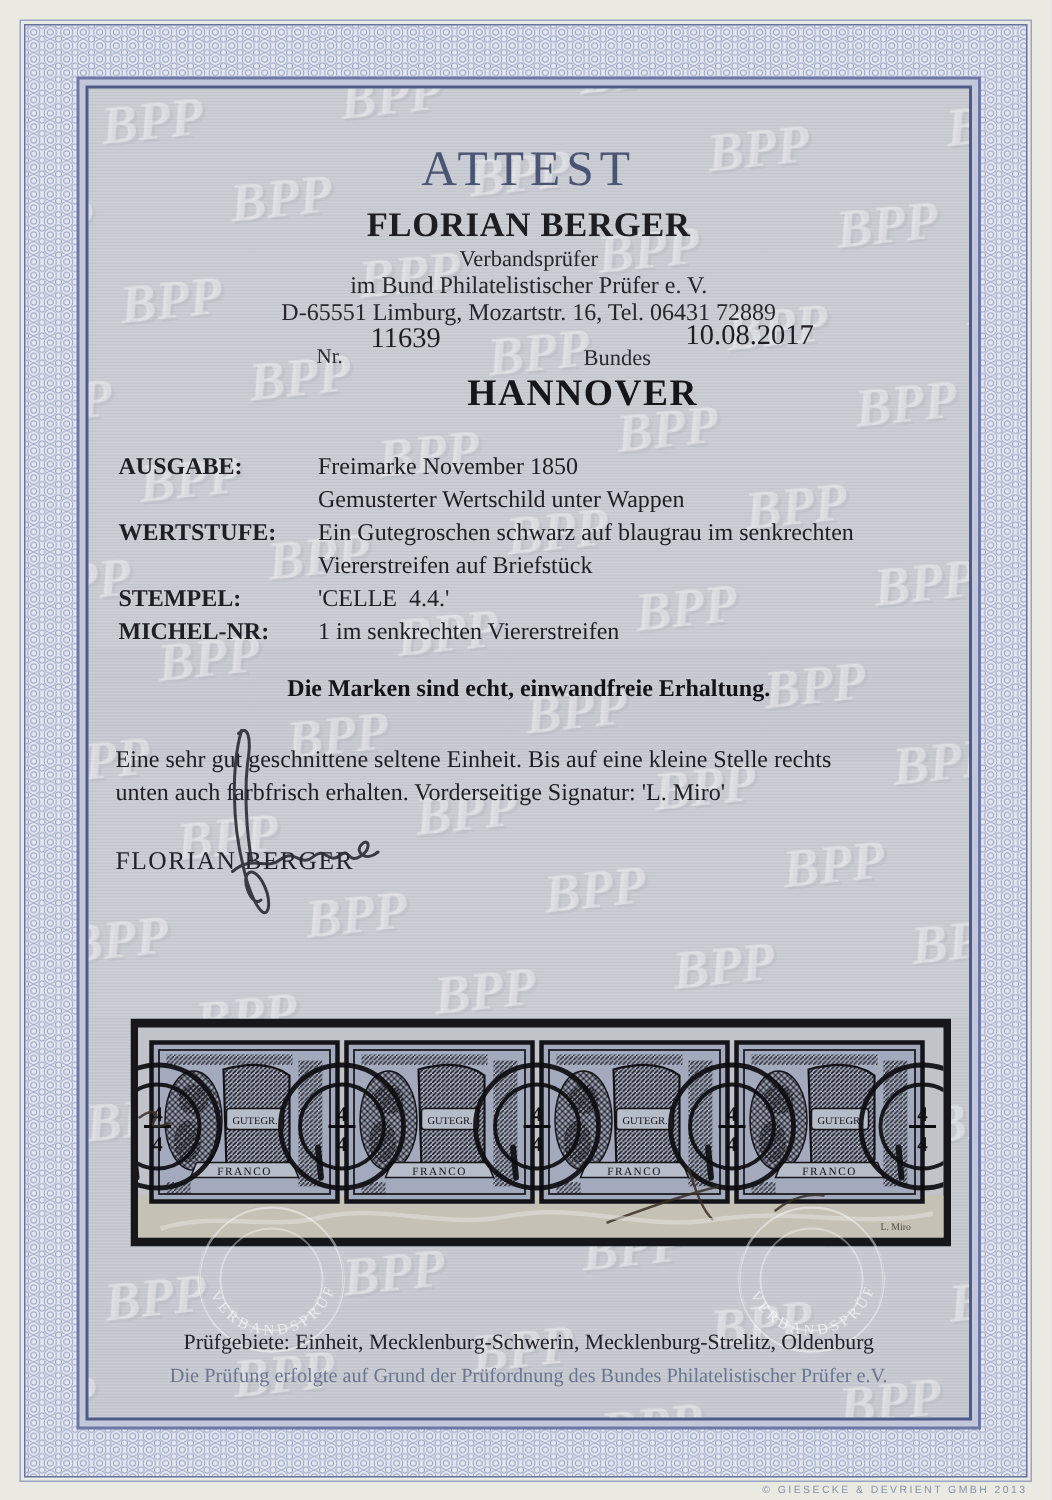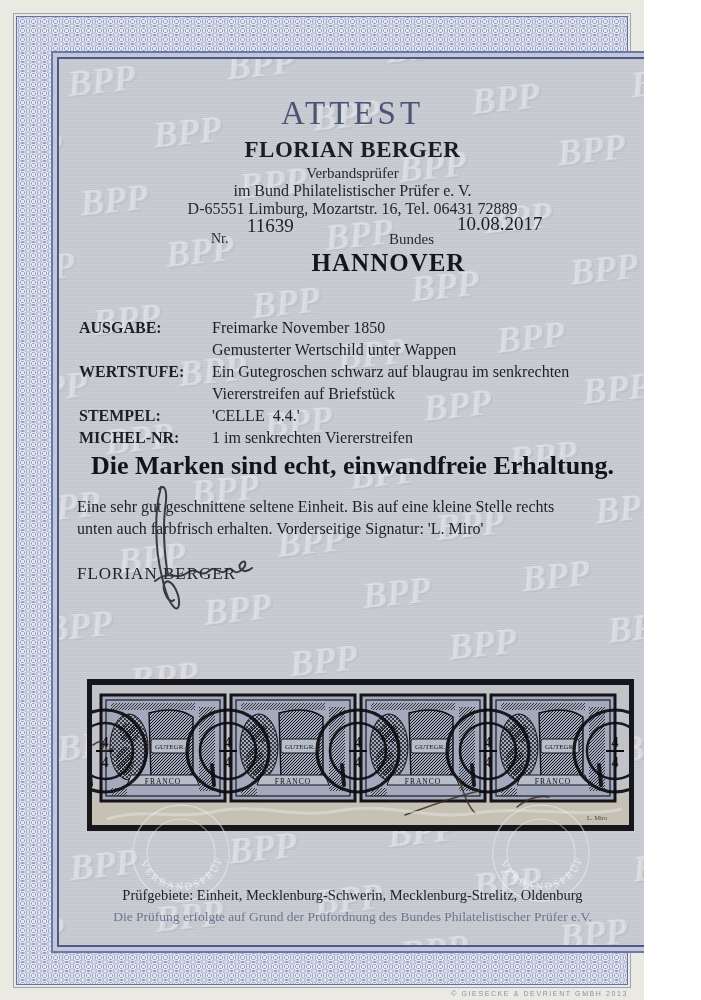--- a/index.html
+++ b/index.html
@@ -1,19 +1,19 @@
 <!DOCTYPE html>
 <html><head>
 <meta charset="utf-8">
 <style>
   html,body { margin:0; padding:0; }
   body { width:701px; height:1000px; font-family:"Liberation Serif", serif; }
 
   .page {
-    position:relative; width:644px; height:1000px;
+    position:relative; width:701px; height:1000px;
     background:#eae9e2; overflow:hidden;
   }
 
   
   .band {
     position:absolute; left:16px; top:16px; right:16px; bottom:15px;
     border:1.5px solid #67729e;
     outline:1px solid #9aa3c4; outline-offset:2px;
     background-color:#e4e7f0;
     background-image:
@@ -42,26 +42,26 @@
   .assoc { top:123px; font-size:16px; color:#26262c; }
   .addr  { top:141px; font-size:16px; color:#26262c; }
 
   .nr-label    { left:152px; top:172px; font-size:14px; color:#2a2a30; }
   .nr-value    { left:188px; top:156px; font-size:19px; color:#1d1d22; }
   .datum-label { left:330px; top:172px; font-size:15px; color:#2a2a30; }
   .datum-value { left:398px; top:154px; font-size:19px; color:#1d1d22; }
 
   .region { top:190px; font-size:25px; font-weight:bold; letter-spacing:1px; color:#16161a;padding-left:36px; }
 
-  .details { top:242px; left:20px; right:16px; font-size:16px; color:#1e1e24;margin-top:16px; }
+  .details { top:242px; left:20px; right:16px; font-size:16px; color:#1e1e24; }
   .drow { display:flex; }
   .dlabel { width:133px; font-weight:bold; flex:none; line-height:22px; }
   .dval  { line-height:22px; white-space:pre-wrap; }
 
-  .verdict { top:392px; font-size:26px; font-weight:bold; color:#131318; }
+  .verdict { top:392px; font-size:16px; font-weight:bold; color:#131318; }
 
   .desc { top:437px; left:18px; right:14px; font-size:16px; line-height:22px; color:#1e1e24; }
 
   .signame { top:505px; left:18px; font-size:17px; letter-spacing:1px; color:#22222a; }
   .sig-svg { left:75px; top:410px; }
 
   .photo { left:28px; top:620px; }
 
   .seal { opacity:.85; }
   .seal-l { left:62px; top:742px; }

